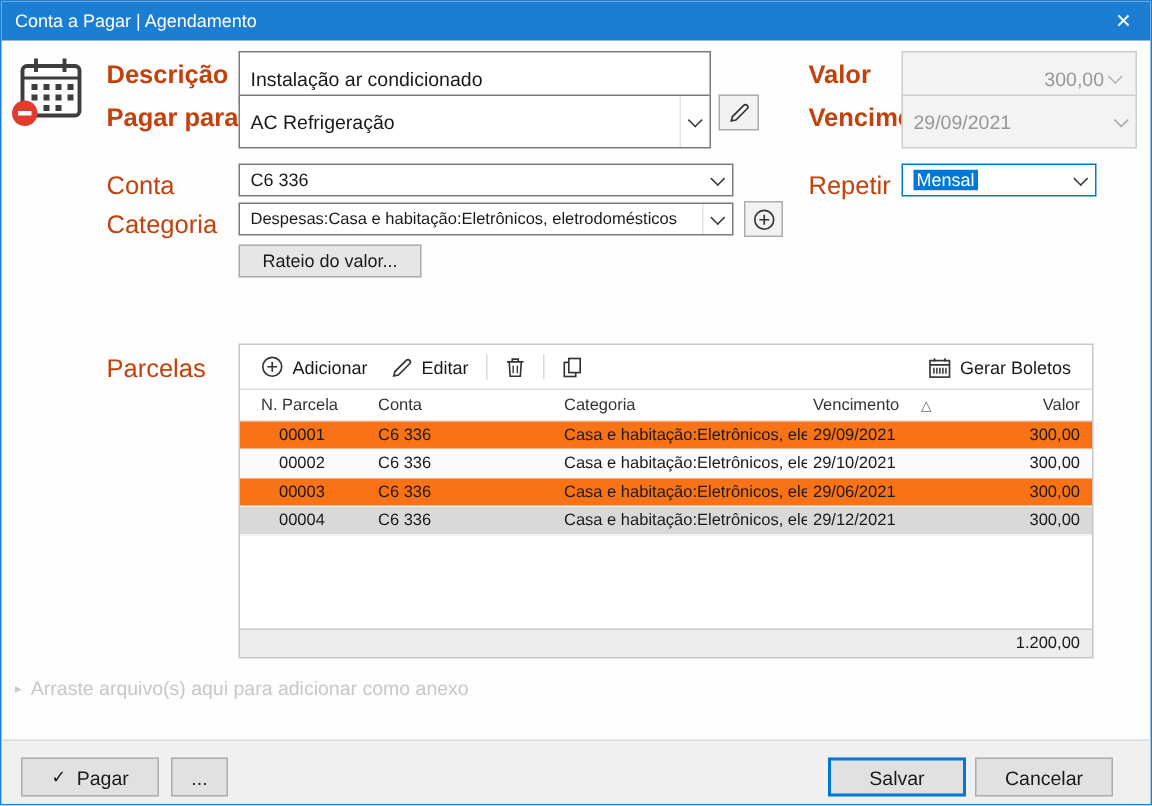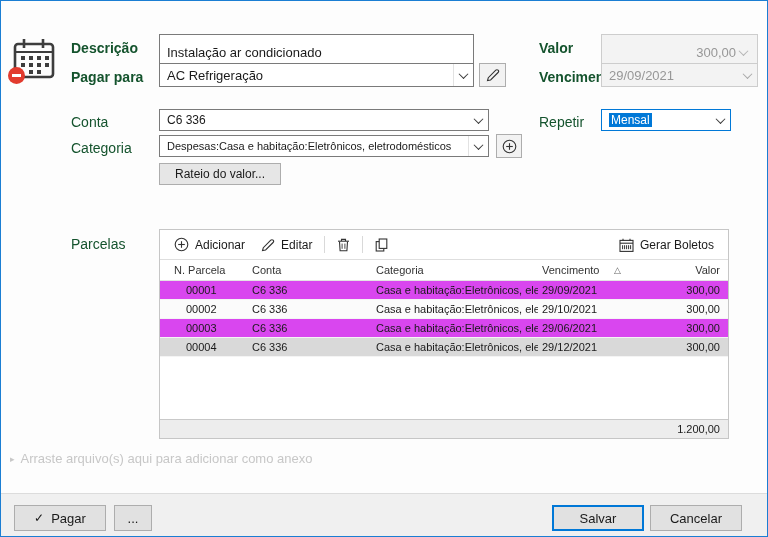--- a/index.html
+++ b/index.html
@@ -9,27 +9,27 @@
 
   
   .titlebar { position:absolute; top:0; left:0; right:0; height:26px; background:#1b7ed3; color:#fff; display:flex; align-items:center; padding-left:9px; font-size:12px; }
   .titlebar-close { position:absolute; right:0; top:0; width:36px; height:26px; display:flex; align-items:center; justify-content:center; font-size:17px; cursor:pointer; }
 
   
   .doc-icon { position:absolute; left:10px; top:36px; width:48px; height:46px; }
   .doc-badge { position:absolute; left:-3px; bottom:-1px; width:17px; height:17px; border-radius:50%; background:#e23b2e; display:flex; align-items:center; justify-content:center; }
   .doc-badge i { display:block; width:9px; height:2.4px; background:#fff; }
 
-  .lbl { position:absolute; white-space:nowrap; font-size:14px; color:#14532d; }
+  .lbl { position:absolute; white-space:nowrap; font-size:17px; color:#c2410c; }
   .lbl.bold { font-weight:bold; }
 
   .field { position:absolute; height:36px; border:1px solid #7a7a7a; background:#fff; font-size:13px; font-family:"Liberation Sans",sans-serif; padding:0 7px; color:#1a1a1a; }
   .field.disabled { border-color:#cdcdcd; background:#f3f3f3; color:#979797; }
 
-  .combo { position:absolute; height:24px; border:1px solid #7a7a7a; background:#fff; display:flex; align-items:center; }
+  .combo { position:absolute; height:36px; border:1px solid #7a7a7a; background:#fff; display:flex; align-items:center; }
   .combo .combo-text { flex:1; padding:0 7px; white-space:nowrap; overflow:hidden; font-size:13px; }
   .combo .combo-arrow { width:20px; align-self:stretch; display:flex; align-items:center; justify-content:center; border-left:1px solid #e2e2e2; }
   .combo.small { height:22px; }
   .combo.small .combo-text { font-size:12px; }
   .combo.disabled { border-color:#cdcdcd; background:#f3f3f3; color:#979797; }
   .combo.disabled .chev { border-color:#a8a8a8; }
   .combo.focused { border-color:#0078d7; }
   .sel-text { background:#0078d7; color:#fff; padding:0 2px; }
 
   .chev { display:block; width:7px; height:7px; border-right:1.5px solid #3a3a3a; border-bottom:1.5px solid #3a3a3a; transform:rotate(45deg) translate(-1px,-1px); }
@@ -40,21 +40,21 @@
   
   .panel { position:absolute; left:158px; top:228px; width:570px; height:210px; border:1px solid #c6c6c6; background:#fff; }
   .toolbar { position:absolute; top:0; left:0; right:0; height:30px; display:flex; align-items:center; padding:0 6px; border-bottom:1px solid #dedede; background:#fff; }
   .tbtn { display:flex; align-items:center; gap:6px; font-size:12px; padding:0 8px; height:24px; background:transparent; border:none; color:#1a1a1a; cursor:pointer; font-family:"Liberation Sans",sans-serif; }
   .tsep { width:1px; height:17px; background:#d9d9d9; margin:0 4px; }
   .tspacer { flex:1; }
 
   .thead, .trow { display:grid; grid-template-columns:86px 122px 170px 86px 1fr; align-items:center; }
   .thead { position:absolute; top:30px; left:0; right:0; height:21px; border-bottom:1px solid #e3e3e3; font-size:11px; color:#333; }
   .rows { position:absolute; top:51px; left:0; right:0; }
-  .trow { height:19px; font-size:11px; border-bottom:1px solid #f4f4f4; color:#1a1a1a; background:#d946ef; }
+  .trow { height:19px; font-size:11px; border-bottom:1px solid #f4f4f4; color:#1a1a1a; background:#f97316; }
   .trow.alt { background:#fbfbfb; }
   .trow.selected { background:#d9d9d9; }
   .cell { white-space:nowrap; overflow:hidden; }
   .thead .c1 { padding-left:14px; } .trow .c1 { padding-left:26px; }
   .c2 { padding-left:6px; } .c3 { padding-left:8px; } .c4 { padding-left:4px; }
   .c5 { text-align:right; padding-right:8px; }
   .hd-venc { display:flex; align-items:center; justify-content:space-between; padding-right:3px; }
   .sort-glyph { font-size:9px; color:#666; }
   .tfoot { position:absolute; bottom:0; left:0; right:0; height:19px; background:#ededed; border-top:1px solid #c9c9c9; display:flex; align-items:center; justify-content:flex-end; padding-right:8px; font-size:11px; color:#1a1a1a; }
 
@@ -64,20 +64,24 @@
   .bottombar { position:absolute; left:0; top:492px; right:0; bottom:0; background:#f0f0f0; border-top:1px solid #dcdcdc; }
   .btn { position:absolute; top:11px; height:26px; background:#e1e1e1; border:1px solid #adadad; font-size:13px; font-family:"Liberation Sans",sans-serif; display:flex; align-items:center; justify-content:center; gap:7px; color:#1a1a1a; cursor:pointer; }
   .btn.default { border:2px solid #0078d7; }
   .check-glyph { font-size:12px; }
 </style>
 </head>
 <body>
 
 <div class="dialog">
 
+  <div class="titlebar">
+    <span>Conta a Pagar | Agendamento</span>
+    <span class="titlebar-close">×</span>
+  </div>
 
   <div class="doc-icon">
     <svg width="46" height="44" viewBox="0 0 46 44">
       <rect x="4" y="7" width="38" height="33" rx="3" fill="none" stroke="#3d3d3d" stroke-width="2.6"></rect>
       <line x1="13" y1="2" x2="13" y2="11" stroke="#3d3d3d" stroke-width="2.6"></line>
       <line x1="32" y1="2" x2="32" y2="11" stroke="#3d3d3d" stroke-width="2.6"></line>
       <line x1="5" y1="15" x2="41" y2="15" stroke="#3d3d3d" stroke-width="2"></line>
       <g fill="#3d3d3d">
         <rect x="10" y="19" width="4" height="4"></rect>
           <rect x="18" y="19" width="4" height="4"></rect>

